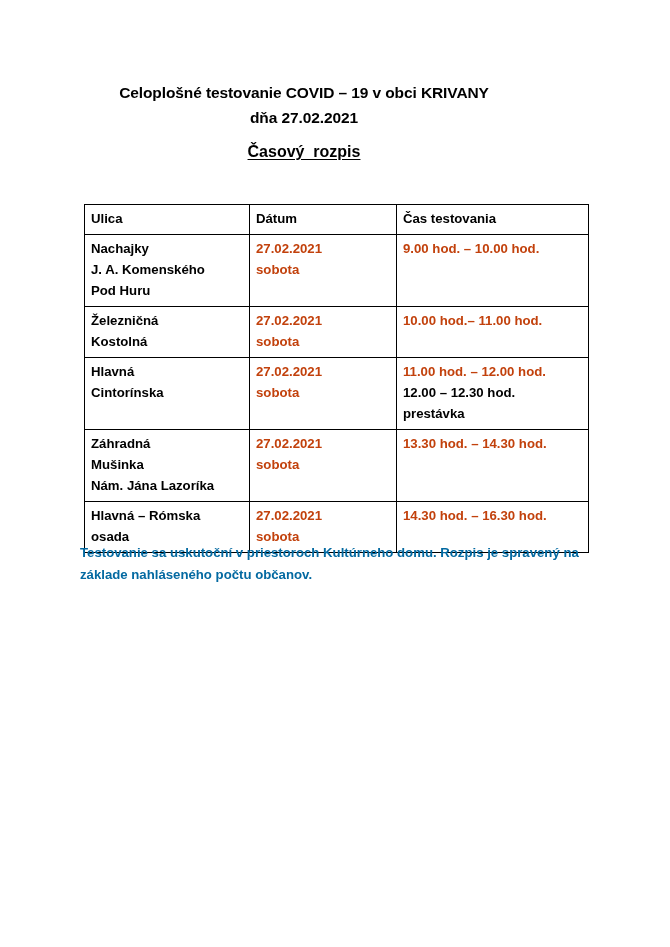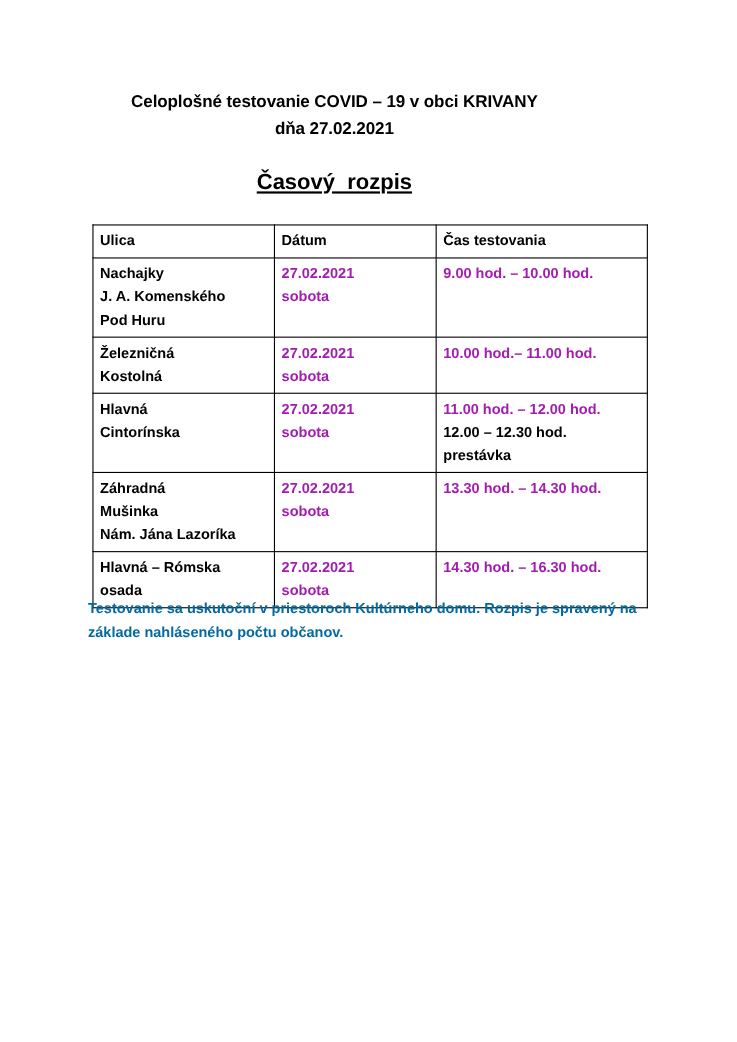--- a/index.html
+++ b/index.html
@@ -32,22 +32,22 @@
     text-align: center;
   }
   .title-line {
     font-size: 15.5px;
     font-weight: bold;
     line-height: 25px;
     letter-spacing: -0.1px;
     white-space: pre;
   }
   .subtitle {
-    margin-top: 24px;
-    font-size: 20px;
+    margin-top: 10px;
+    font-size: 16px;
     font-weight: bold;
     line-height: 24px;
     white-space: pre;
   }
   .subtitle span {
     text-decoration: underline;
     text-underline-offset: 2px;
   }
 
   
@@ -65,21 +65,21 @@
     padding: 3px 20px 5px 6px;
     font-size: 13.2px;
     font-weight: bold;
     line-height: 21px;
   }
   .col-street  { width: 165px; }
   .col-date    { width: 147px; }
   .col-time    { width: 192px; }
 
   .cell-line { white-space: pre; }
-  .red  { color: #a21caf; }
+  .red  { color: #c2410c; }
   .blk  { color: #000000; }
 
   
   .footnote {
     position: absolute;
     left: 80px;
     top: 542px;
     width: 510px;
     font-size: 13.2px;
     font-weight: bold;

